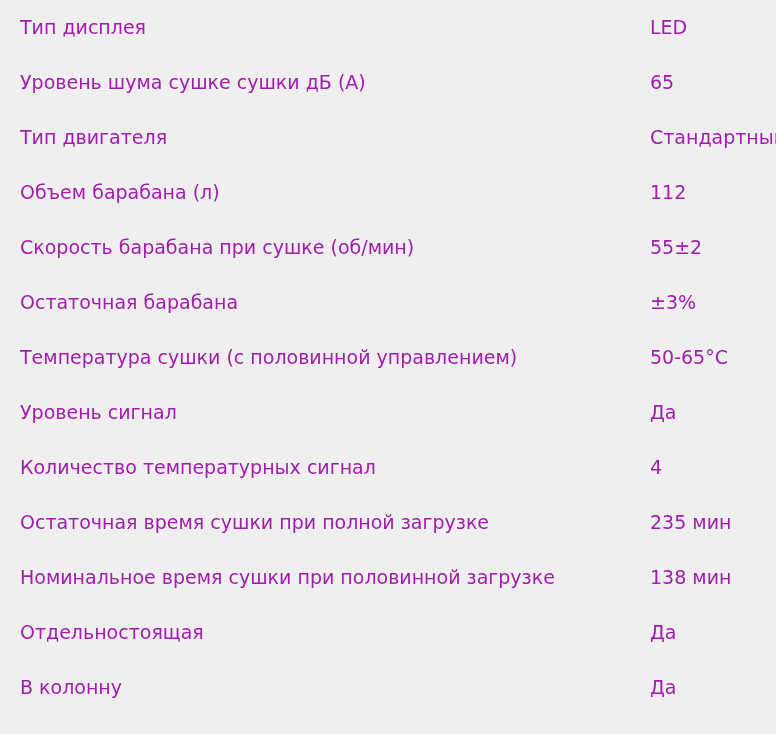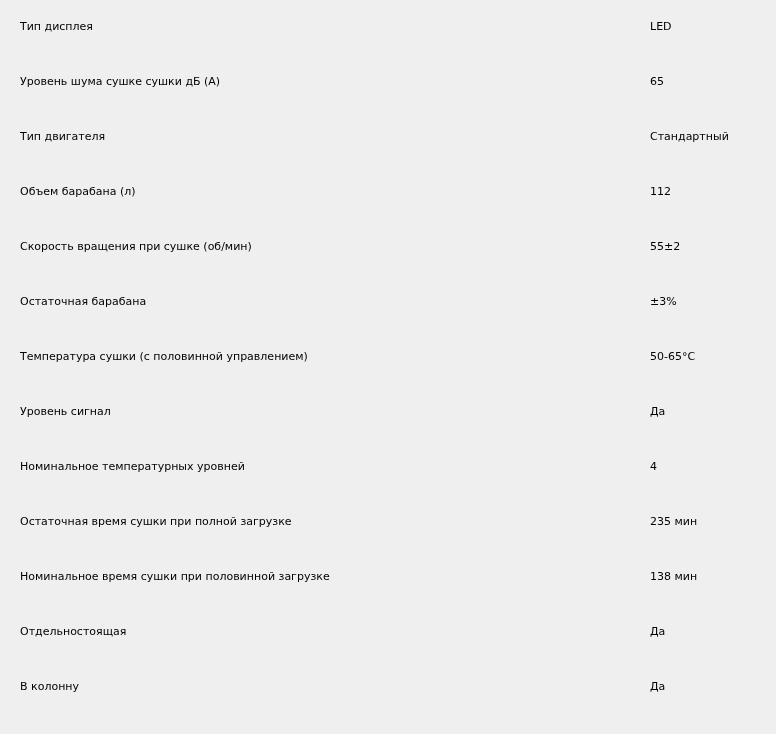--- a/index.html
+++ b/index.html
@@ -17,23 +17,23 @@
   .spec-table {
     width: 776px;
     border-collapse: collapse;
     table-layout: fixed;
   }
   .spec-table tr {
     height: 55px;
   }
   .spec-table td {
     vertical-align: middle;
-    font-size: 11px;
+    font-size: 19px;
     line-height: 1.3;
-    color: #000000;
+    color: #a21caf;
     background: #efefef;
     padding: 0;
     white-space: nowrap;
     overflow: hidden;
     text-overflow: ellipsis;
   }
   td.spec-name {
     width: 630px;
     padding-left: 20px;
   }
@@ -57,37 +57,37 @@
     </tr>
     <tr>
       <td class="spec-name">Тип двигателя</td>
       <td class="spec-value">Стандартный</td>
     </tr>
     <tr>
       <td class="spec-name">Объем барабана (л)</td>
       <td class="spec-value">112</td>
     </tr>
     <tr>
-      <td class="spec-name">Скорость вращения при сушке (об/мин)</td>
+      <td class="spec-name">Скорость барабана при сушке (об/мин)</td>
       <td class="spec-value">55±2</td>
     </tr>
     <tr>
       <td class="spec-name">Остаточная барабана</td>
       <td class="spec-value">±3%</td>
     </tr>
     <tr>
       <td class="spec-name">Температура сушки (с половинной управлением)</td>
       <td class="spec-value">50-65°C</td>
     </tr>
     <tr>
       <td class="spec-name">Уровень сигнал</td>
       <td class="spec-value">Да</td>
     </tr>
     <tr>
-      <td class="spec-name">Номинальное температурных уровней</td>
+      <td class="spec-name">Количество температурных сигнал</td>
       <td class="spec-value">4</td>
     </tr>
     <tr>
       <td class="spec-name">Остаточная время сушки при полной загрузке</td>
       <td class="spec-value">235 мин</td>
     </tr>
     <tr>
       <td class="spec-name">Номинальное время сушки при половинной загрузке</td>
       <td class="spec-value"> 138 мин</td>
     </tr>

